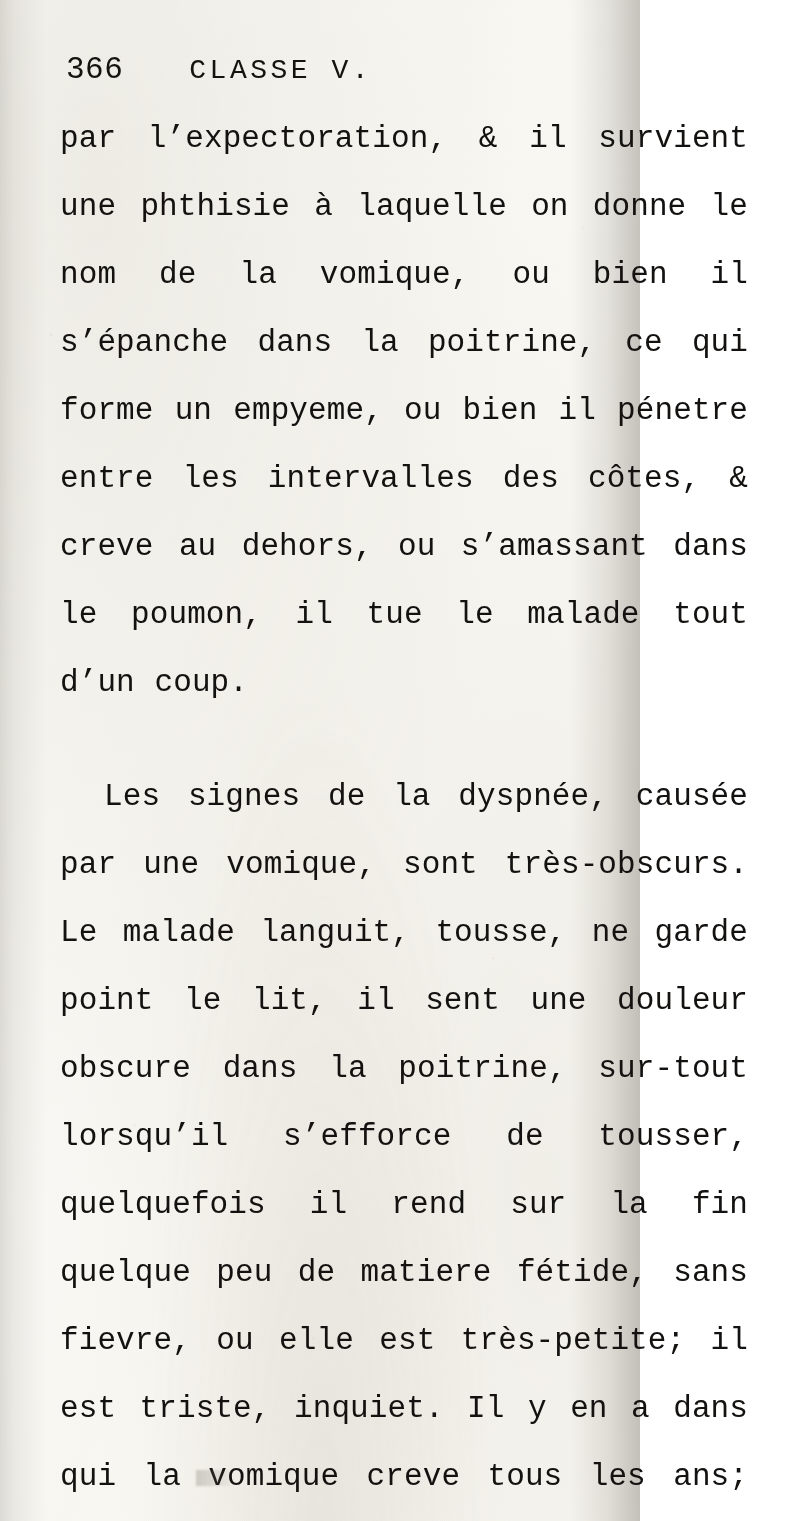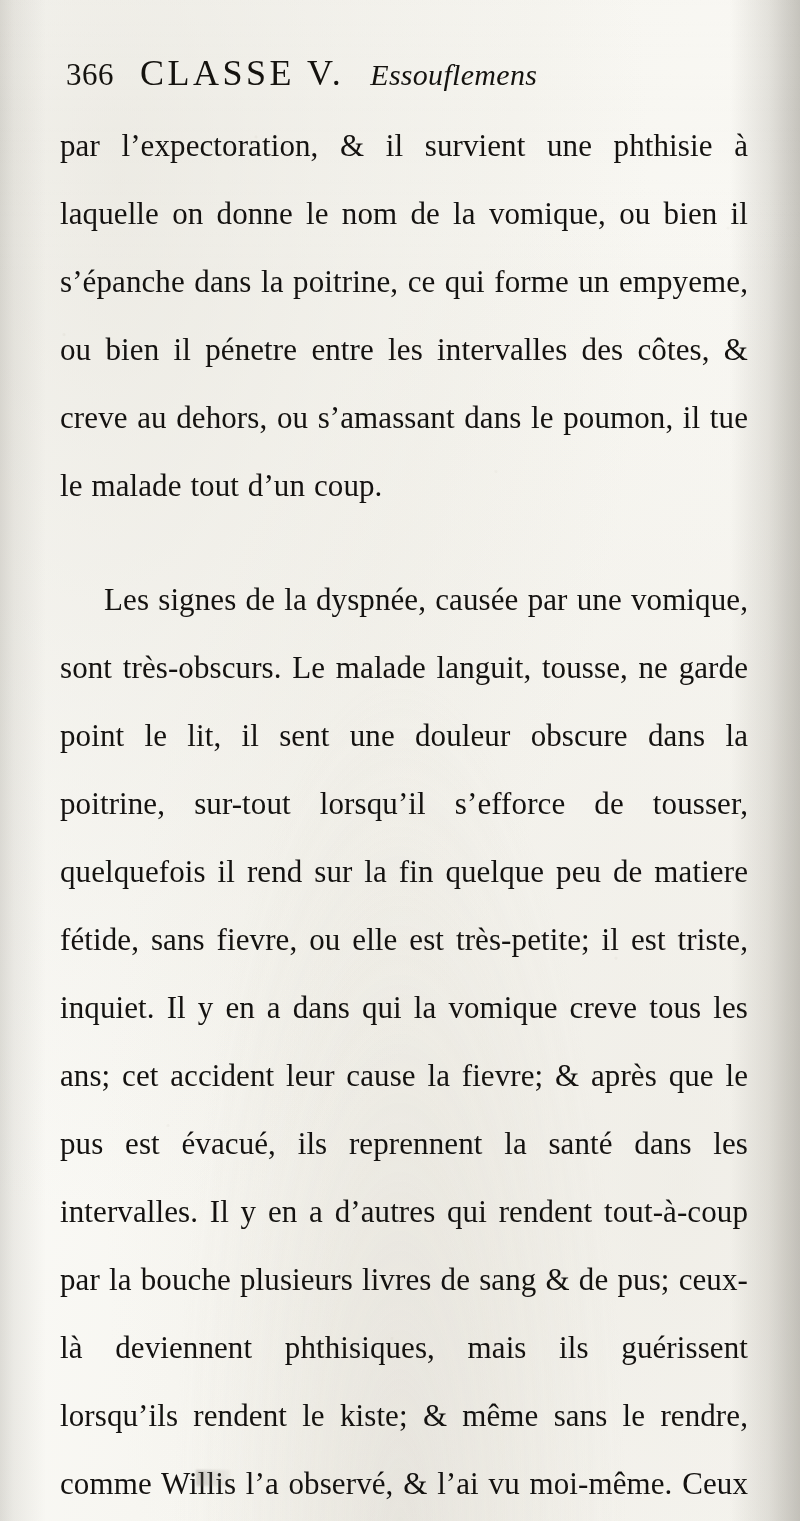--- a/index.html
+++ b/index.html
@@ -8,27 +8,28 @@
     background: #ffffff;
   }
   body {
     width: 800px;
     height: 1521px;
     overflow: hidden;
     font-family: "Liberation Serif", serif;
   }
   #page {
     position: relative;
-    width: 800px;
+    width: 640px;
     height: 1521px;
     background:
       radial-gradient(ellipse at 15% 12%, rgba(225,222,212,0.55) 0%, rgba(255,255,255,0) 55%),
       radial-gradient(ellipse at 85% 78%, rgba(228,225,216,0.45) 0%, rgba(255,255,255,0) 60%),
       linear-gradient(105deg, #fdfdfb 0%, #f7f6f1 45%, #fbfaf6 100%);
     box-sizing: border-box;
+    font-family: Liberation Mono, monospace;
   }
   
   #grain {
     position: absolute;
     inset: 0;
     pointer-events: none;
     opacity: 0.5;
     background-image:
       radial-gradient(circle at 8% 22%, rgba(170,160,140,0.18) 0 1px, rgba(0,0,0,0) 2px),
       radial-gradient(circle at 32% 9%, rgba(170,160,140,0.14) 0 1px, rgba(0,0,0,0) 2px),
@@ -65,23 +66,24 @@
     gap: 26px;
     margin: 0 0 18px 6px;
     white-space: nowrap;
   }
   .folio {
     font-size: 31px;
     letter-spacing: 0.5px;
     color: #15130f;
   }
   .head-class {
-    font-size: 36px;
+    font-size: 28px;
     letter-spacing: 3.5px;
     color: #15130f;
+    margin-left: 40px;
   }
   .head-title {
     font-size: 30px;
     font-style: italic;
     color: #15130f;
     letter-spacing: 0.3px;
   }
   .para {
     margin: 0;
     color: #141210;
@@ -125,21 +127,20 @@
 
   <div id="grain"></div>
   <div id="left-shadow"></div>
   <div id="edge-shadow"></div>
 
   <div id="text-block">
 
     <div class="running-head">
       <span class="folio">366</span>
       <span class="head-class">CLASSE V.</span>
-      <span class="head-title">Essouflemens</span>
     </div>
 
     <p class="para">par l’expectoration, &amp; il survient une phthisie à laquelle on donne le nom de la vomique, ou bien il s’épanche dans la poitrine, ce qui forme un empyeme, ou bien il pénetre entre les intervalles des côtes, &amp; creve au dehors, ou s’amassant dans le poumon, il tue le malade tout d’un coup.</p>
     <p class="para">Les signes de la dyspnée, causée par une vomique, sont très-obscurs. Le malade languit, tousse, ne garde point le lit, il sent une douleur obscure dans la poitrine, sur-tout lorsqu’il s’efforce de tousser, quelquefois il rend sur la fin quelque peu de matiere fétide, sans fievre, ou elle est très-petite; il est triste, inquiet. Il y en a dans qui la vomique creve tous les ans; cet accident leur cause la fievre; &amp; après que le pus est évacué, ils reprennent la santé dans les intervalles. Il y en a d’autres qui rendent tout-à-coup par la bouche plusieurs livres de sang &amp; de pus; ceux-là deviennent phthisiques, mais ils guérissent lorsqu’ils rendent le kiste; &amp; même sans le rendre, comme Willis l’a observé, &amp; l’ai vu moi-même. Ceux qui donnent l’émétique au malade, ne craignent sans</p>
 
   </div>
 
   <div class="bottom-mark"></div>
   <div id="ink-unevenness"></div>
 

